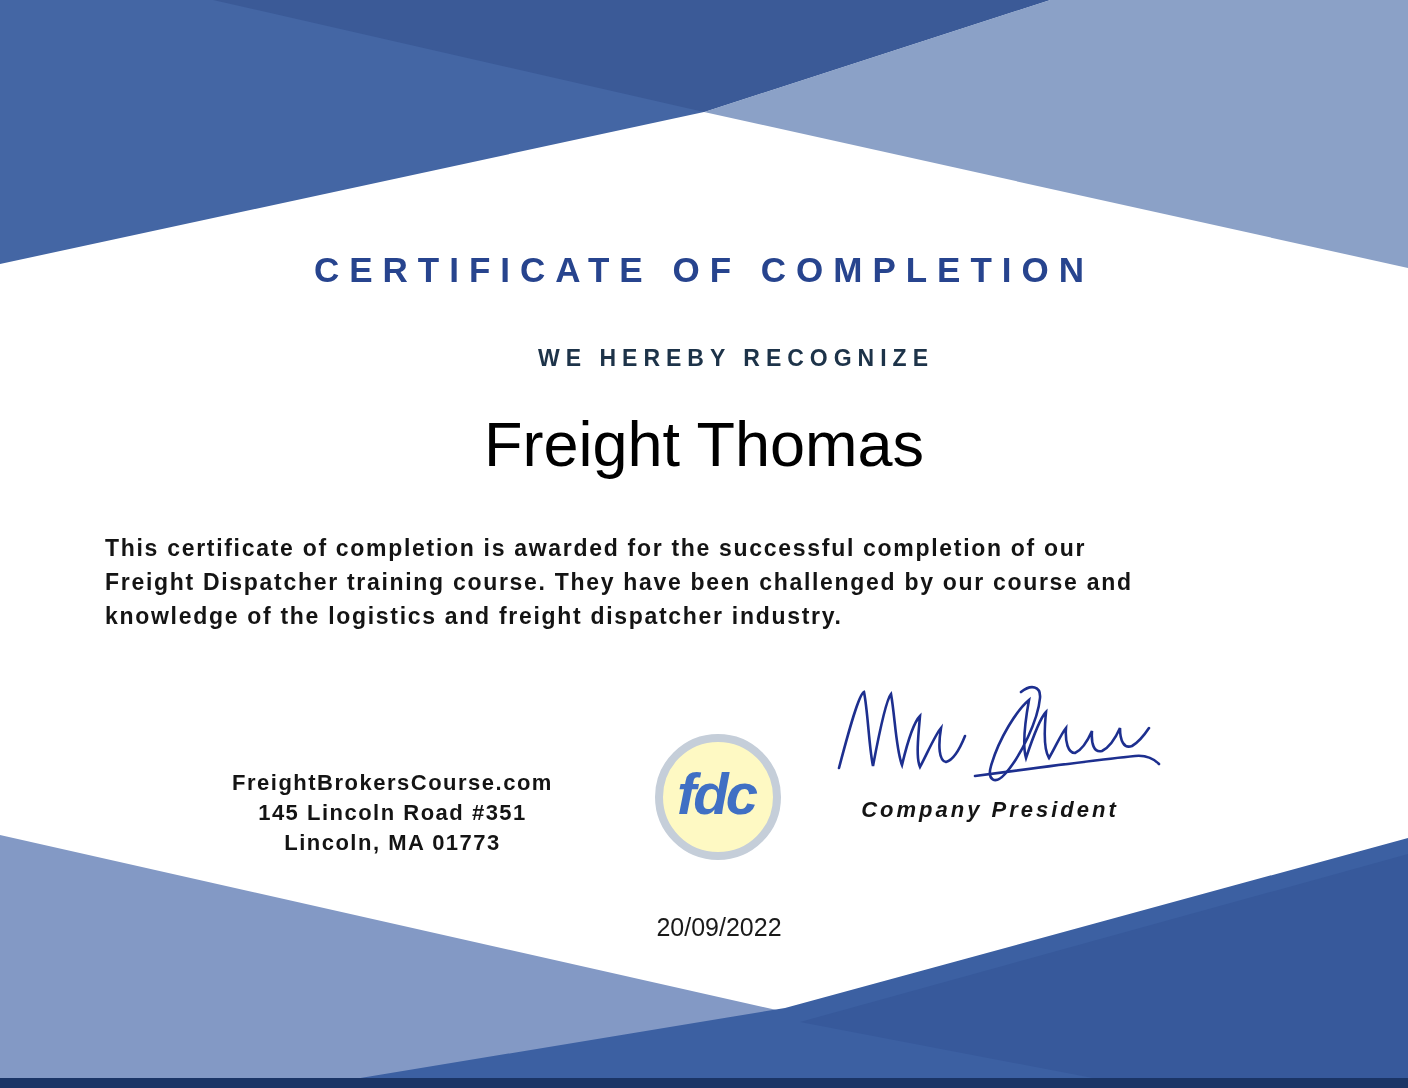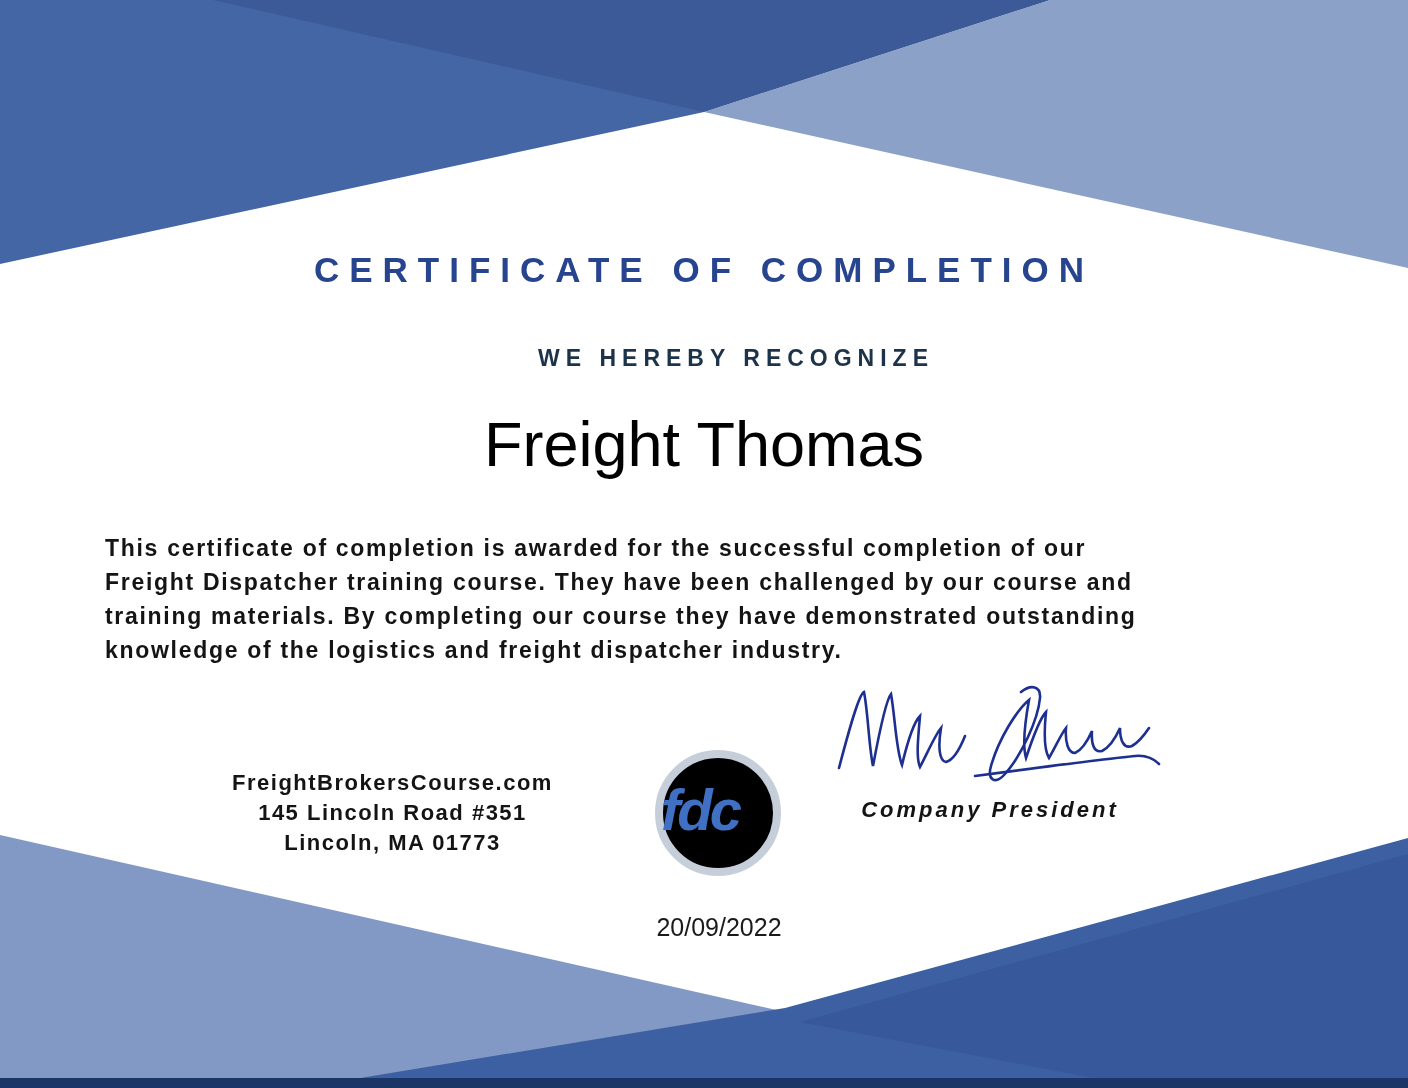--- a/index.html
+++ b/index.html
@@ -65,26 +65,26 @@
     font-size: 23px; font-weight: bold; letter-spacing: 1.7px;
     line-height: 34px; color: var(--text-dark, #141414);
   }
   .org-block {
     position: absolute; left: 145px; top: 768px; width: 495px;
     text-align: center;
     font-size: 22px; font-weight: bold; letter-spacing: 1.5px;
     line-height: 30px; color: var(--text-dark, #141414);
   }
   .logo-circle {
-    position: absolute; left: 655px; top: 750px;
+    position: absolute; left: 655px; top: 734px;
     width: 110px; height: 110px;
-    background: #000000;
+    background: #fef9c3;
     border: 8px solid var(--logo-ring-gray, #c5ced9);
     border-radius: 50%;
-    display: flex; align-items: center; justify-content: flex-start;
+    display: flex; align-items: center; justify-content: center;
   }
   .logo-text {
     font-size: 58px; font-weight: bold; font-style: italic;
     letter-spacing: -3px;
     color: var(--logo-blue, #4070c4);
     transform: translate(-2px, -4px);
   }
   .signature-svg {
     position: absolute; left: 825px; top: 678px;
     width: 340px; height: 110px;
@@ -117,21 +117,20 @@
 <div class="layer shape-bottom-right-overlap"></div>
 <div class="layer shape-bottom-bar"></div>
 
 <div class="cert-title">CERTIFICATE OF COMPLETION</div>
 <div class="cert-subtitle">WE HEREBY RECOGNIZE</div>
 <div class="recipient-name">Freight Thomas</div>
 
 <div class="body-text">
   <div>This certificate of completion is awarded for the successful completion of our</div>
   <div>Freight Dispatcher training course. They have been challenged by our course and</div>
-  <div>training materials. By completing our course they have demonstrated outstanding</div>
   <div>knowledge of the logistics and freight dispatcher industry.</div>
 </div>
 
 <div class="org-block">
   <div>FreightBrokersCourse.com</div>
   <div>145 Lincoln Road #351</div>
   <div>Lincoln, MA 01773</div>
 </div>
 
 <div class="logo-circle">

